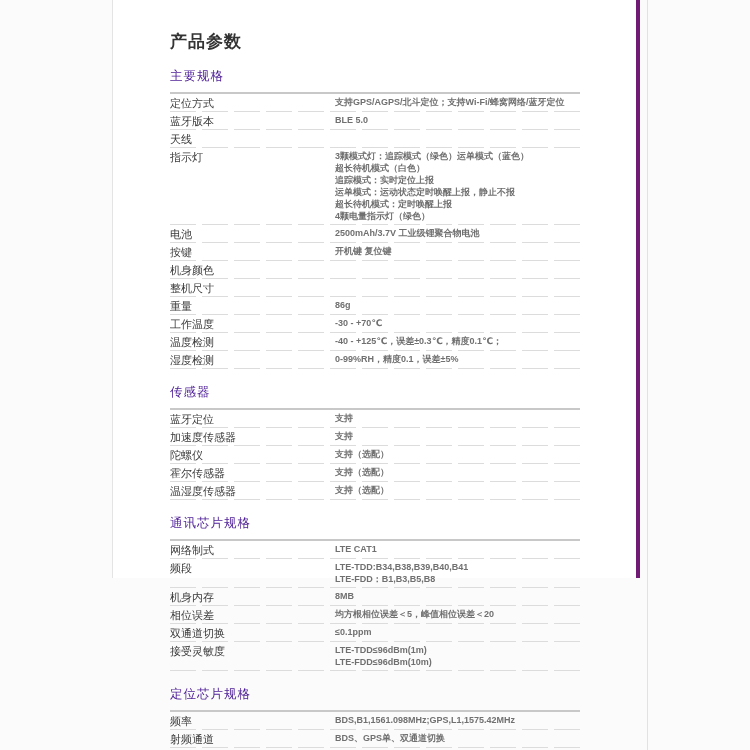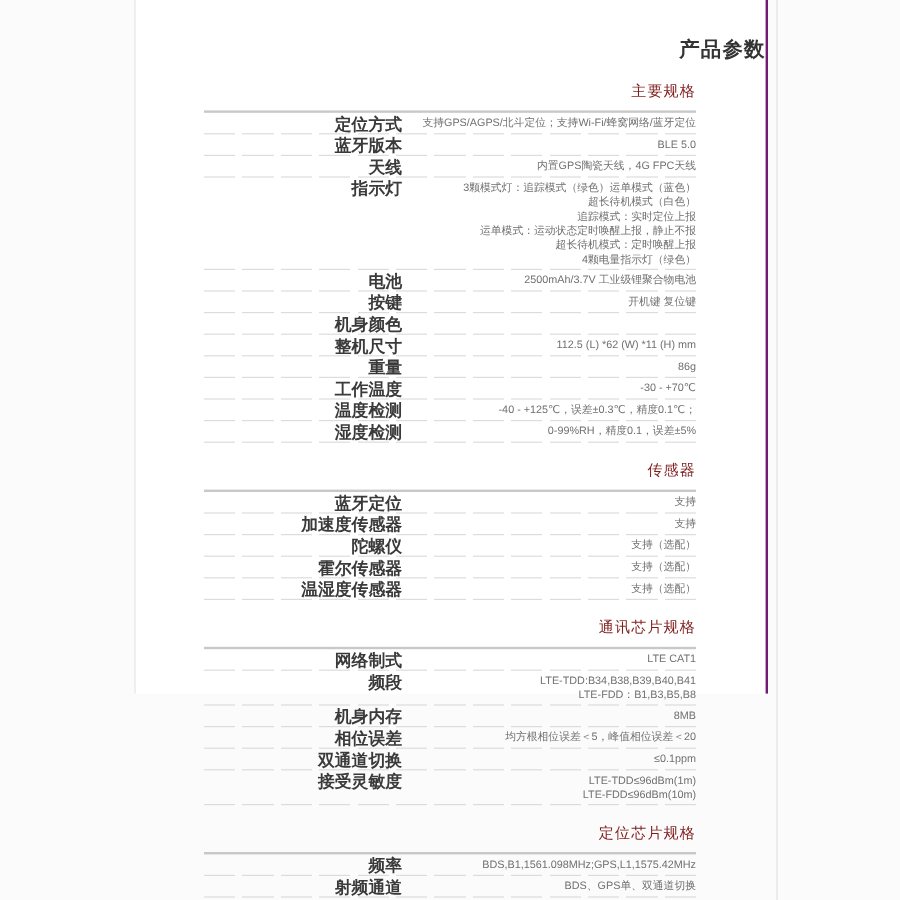--- a/index.html
+++ b/index.html
@@ -8,24 +8,23 @@
     background: #fbfbfb;
     overflow: hidden;
     font-family: "Liberation Sans", "DejaVu Sans", sans-serif;
   }
   .page {
     position: absolute;
     left: 112px; top: 0;
     width: 528px; height: 578px;
     background: #ffffff;
     border-left: 1px solid #e4e4e4;
-    border-right: 2px solid #701a75;
+    border-right: 4px solid #701a75;
     box-sizing: border-box;
     padding-left: 57px;
-    text-align: right;
   }
   .right-extra-line {
     position: absolute;
     left: 647px; top: 0;
     width: 1px; height: 750px;
     background: #e2e2e2;
   }
   .title {
     margin: 0;
     padding-top: 30px;
@@ -33,48 +32,48 @@
     font-weight: 700;
     color: #333333;
     letter-spacing: 1px;
   }
   .section { width: 410px; }
   .section-heading {
     margin-top: 15px;
     margin-bottom: 7px;
     font-size: 12.5px;
     font-weight: 400;
-    color: #7f1d1d;
+    color: #4c1d95;
     letter-spacing: 1px;
   }
   .section-rule {
     width: 410px; height: 2px;
     background: #c8c8c8;
   }
   .row {
     display: flex;
     width: 410px;
     padding: 2px 0;
     align-items: flex-start;
   }
   .row-label {
     flex: 0 0 165px;
-    font-size: 14px;
-    font-weight: 700;
+    font-size: 11px;
+    font-weight: 400;
     color: #3a3a3a;
     line-height: 12px;
     padding-top: 1px;
   }
   .row-value {
     flex: 1 1 auto;
     font-size: 9px;
     color: #707070;
     line-height: 12px;
   }
-  .value-line { min-height: 12px; }
+  .value-line { min-height: 12px; font-weight: bold; }
   .row-sep {
     width: 410px; height: 1px;
     background-image: repeating-linear-gradient(90deg,
       #dcdcdc 0px, #dcdcdc 26px,
       rgba(0,0,0,0) 26px, rgba(0,0,0,0) 32px);
   }
 </style>
 </head>
 <body>
 
@@ -93,23 +92,20 @@
         <div class="row-sep"></div>
         <div class="row">
           <div class="row-label">蓝牙版本</div>
           <div class="row-value">
             <div class="value-line">BLE 5.0</div>
           </div>
         </div>
         <div class="row-sep"></div>
         <div class="row">
           <div class="row-label">天线</div>
-          <div class="row-value">
-            <div class="value-line">内置GPS陶瓷天线，4G FPC天线</div>
-          </div>
         </div>
         <div class="row-sep"></div>
         <div class="row">
           <div class="row-label">指示灯</div>
           <div class="row-value">
             <div class="value-line">3颗模式灯：追踪模式（绿色）运单模式（蓝色）</div>
             <div class="value-line">超长待机模式（白色）</div>
             <div class="value-line">追踪模式：实时定位上报</div>
             <div class="value-line">运单模式：运动状态定时唤醒上报，静止不报</div>
             <div class="value-line">超长待机模式：定时唤醒上报</div>
@@ -130,23 +126,20 @@
             <div class="value-line">开机键 复位键</div>
           </div>
         </div>
         <div class="row-sep"></div>
         <div class="row">
           <div class="row-label">机身颜色</div>
         </div>
         <div class="row-sep"></div>
         <div class="row">
           <div class="row-label">整机尺寸</div>
-          <div class="row-value">
-            <div class="value-line">112.5 (L) *62 (W) *11 (H) mm</div>
-          </div>
         </div>
         <div class="row-sep"></div>
         <div class="row">
           <div class="row-label">重量</div>
           <div class="row-value">
             <div class="value-line">86g</div>
           </div>
         </div>
         <div class="row-sep"></div>
         <div class="row">

